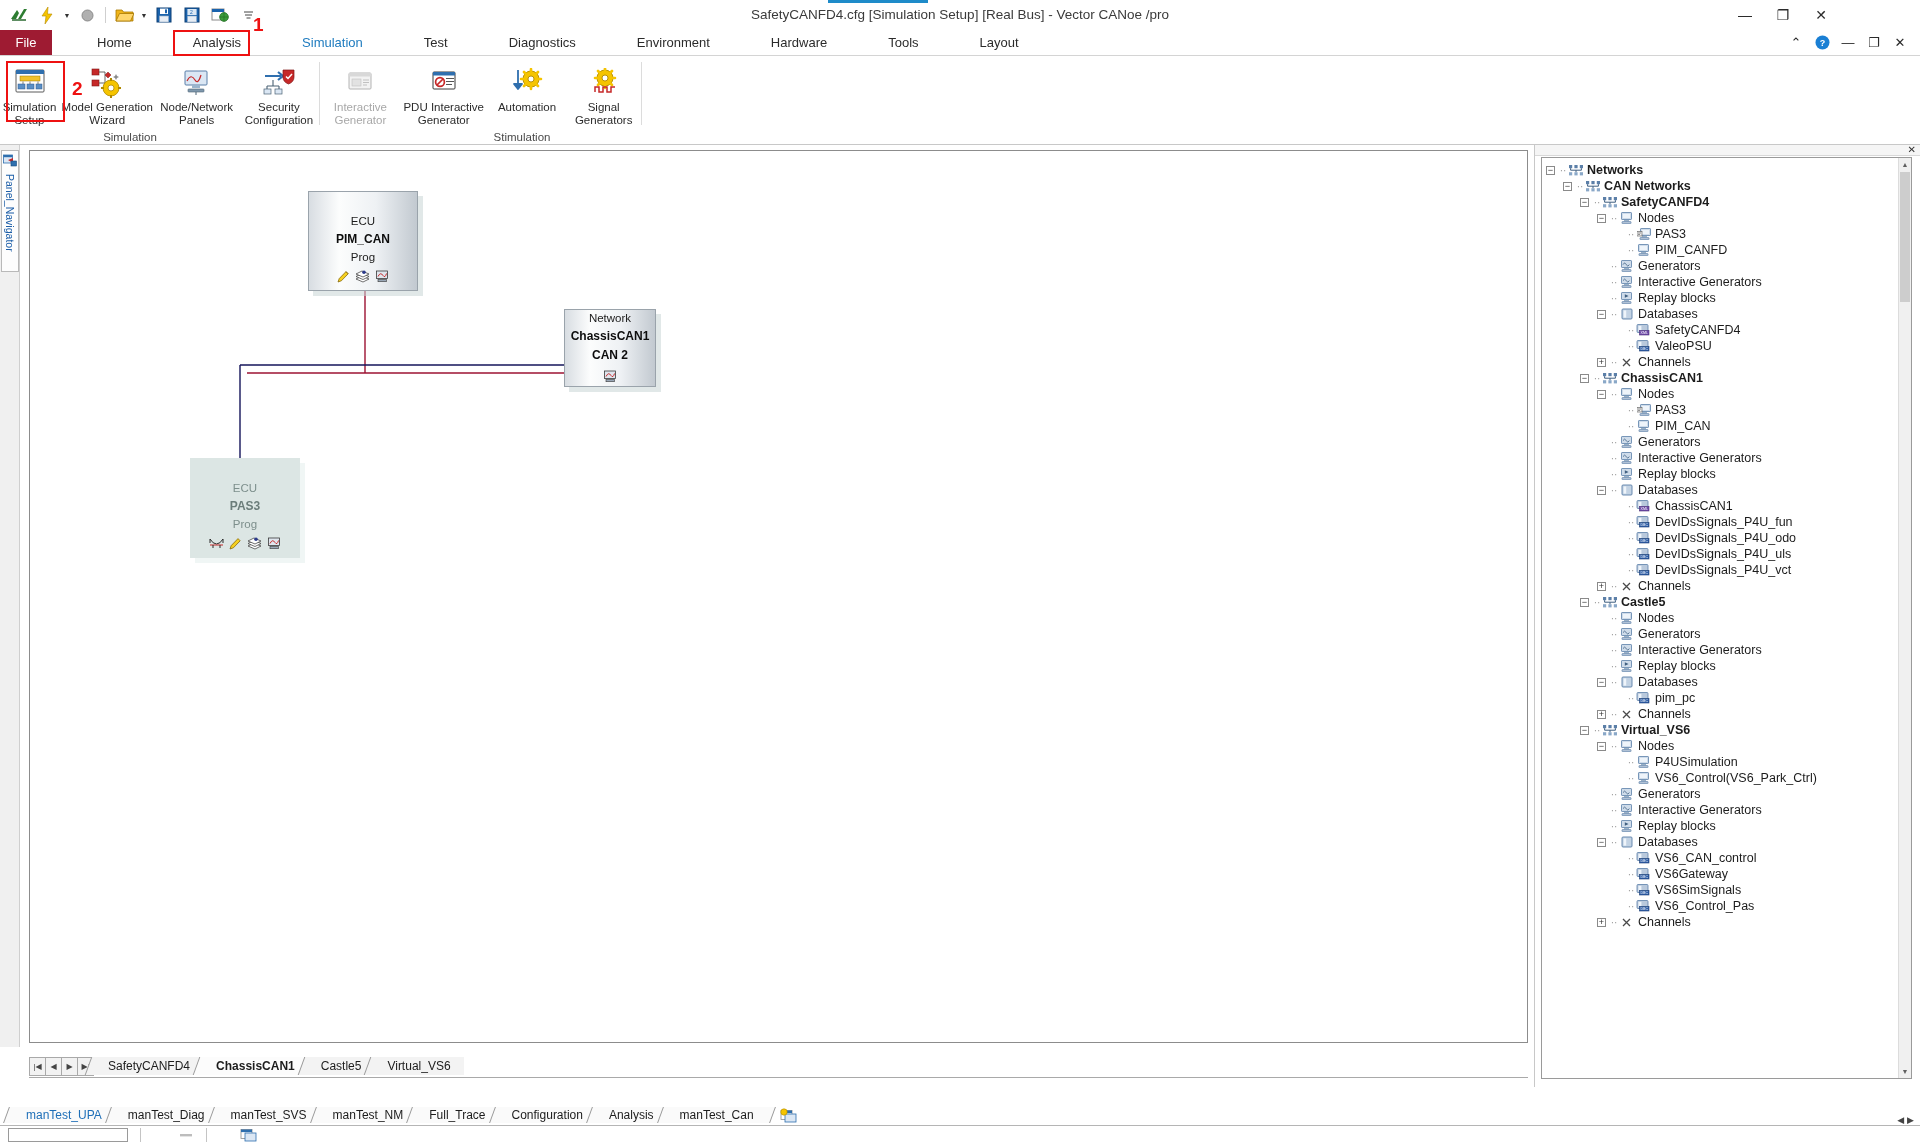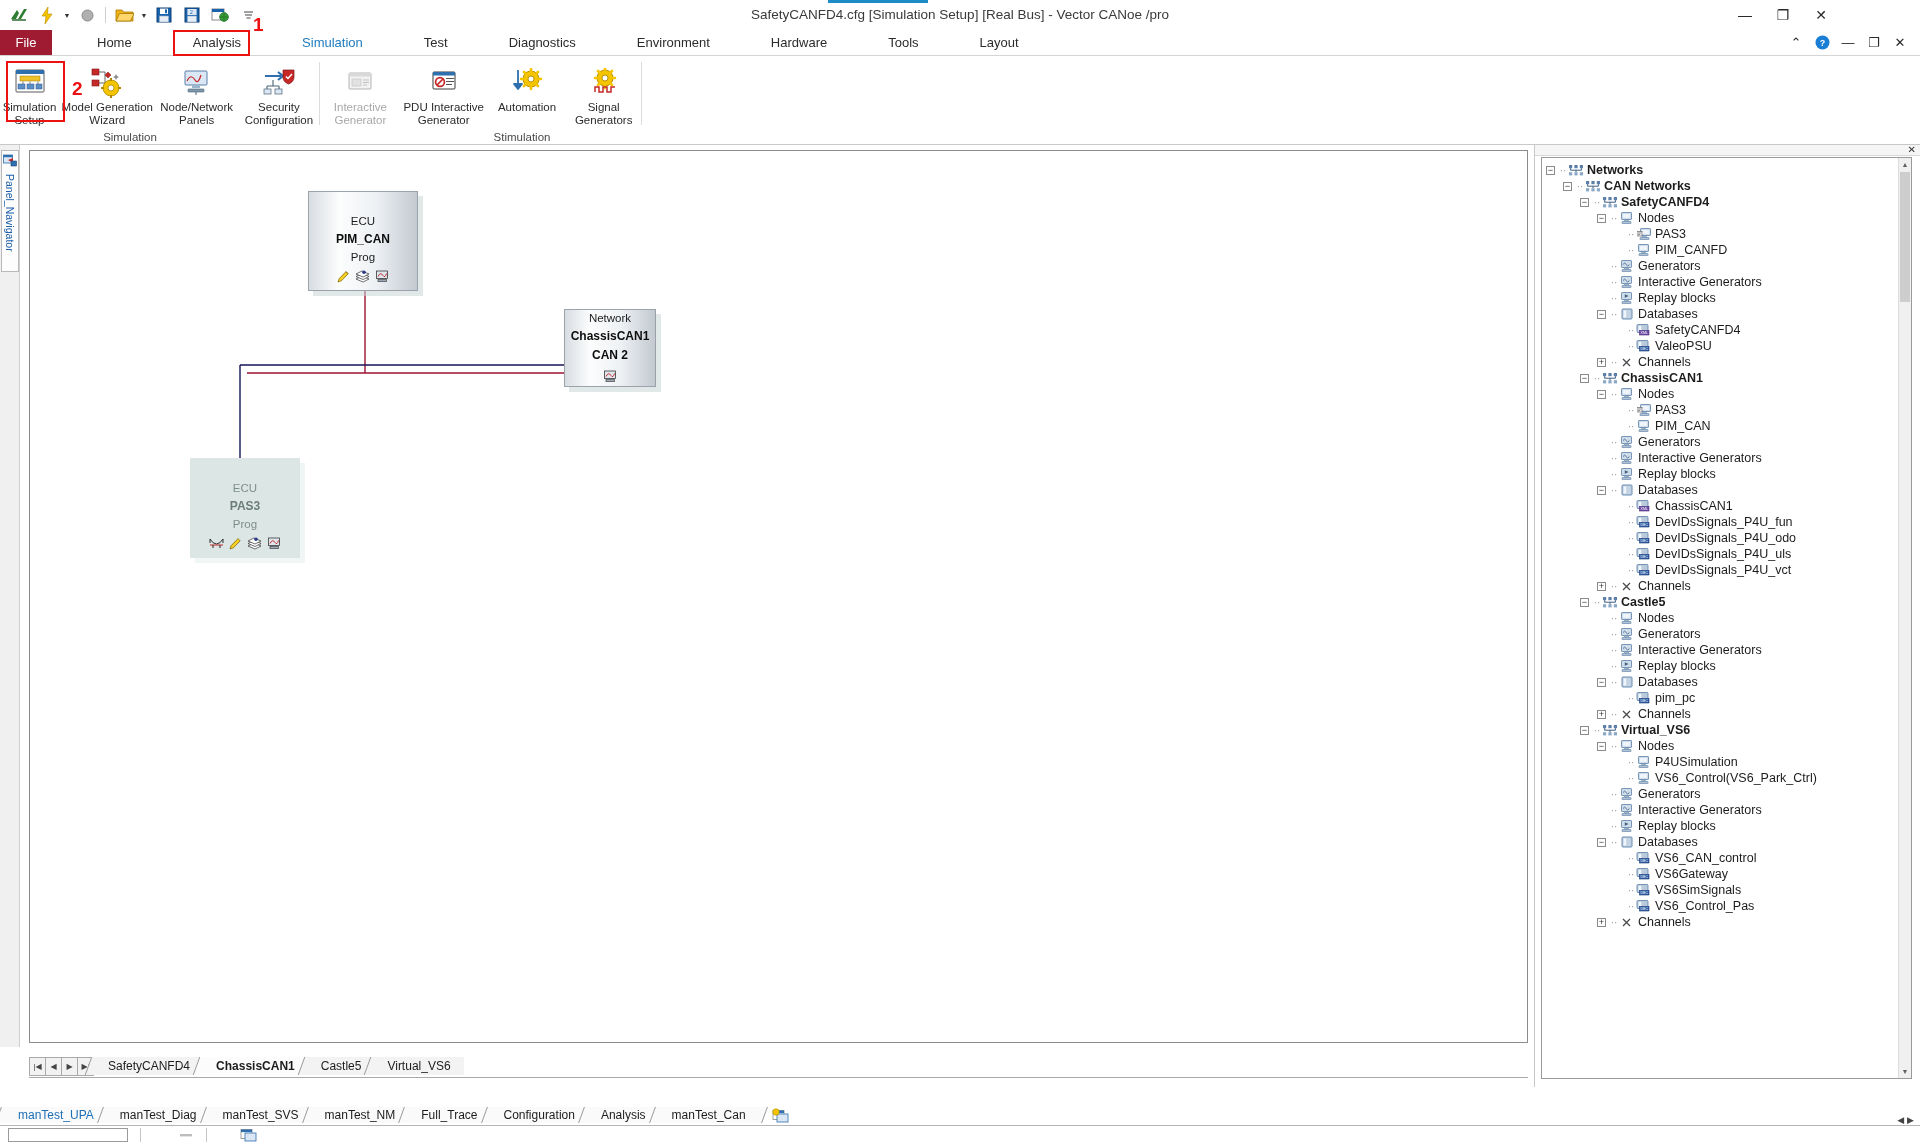--- a/index.html
+++ b/index.html
@@ -187,21 +187,21 @@
     position: relative; border-bottom: 1px solid #e2e2e2;
   }
   .ctxitem:last-child { border-bottom: none; }
   .ctxitem .chk { width: 28px; height: 27px; display: flex; align-items: center; justify-content: center; flex:none; }
   .ctxitem .chk.on { background: #7fc3ec; color: #20455c; font-size: 13px; }
   .ctxitem .ctxlabel { margin-left: 8px; }
   .ctxitem .arrow { position: absolute; right: 9px; font-size: 11px; color: #555; }
 
   
   .bottombar { position: absolute; left: 0; bottom: 0; width: 1920px; height: 56px; background: #ffffff; }
-  .btabsrow { position: absolute; left: 4px; top: 18px; height: 20px; display: flex; align-items: center; }
+  .btabsrow { position: absolute; left: 12px; top: 18px; height: 20px; display: flex; align-items: center; }
   .btab {
     position: relative; padding: 1px 12px 1px 13px; font-size: 12px; color: #1c1c1c;
     background: #fafafa; margin-left: 1px;
   }
   .btab::before { content:""; position:absolute; left:-7px; top:0; bottom:0; width:13px;
      background:#fafafa; transform: skewX(-20deg); border-left:1px solid #9a9a9a; }
   .btab::after { content:""; position:absolute; right:-7px; top:0; bottom:0; width:13px;
      background:#fafafa; transform: skewX(-20deg); border-right:1px solid #9a9a9a; }
   .btab.sel { color: #1e6fb8; }
   .btabicon { margin-left: 12px; width: 20px; height: 17px; display:flex; align-items:center; justify-content:center; }

